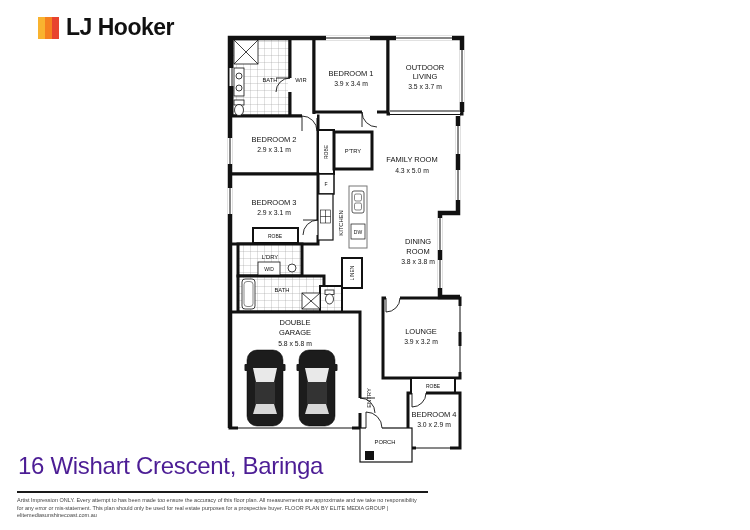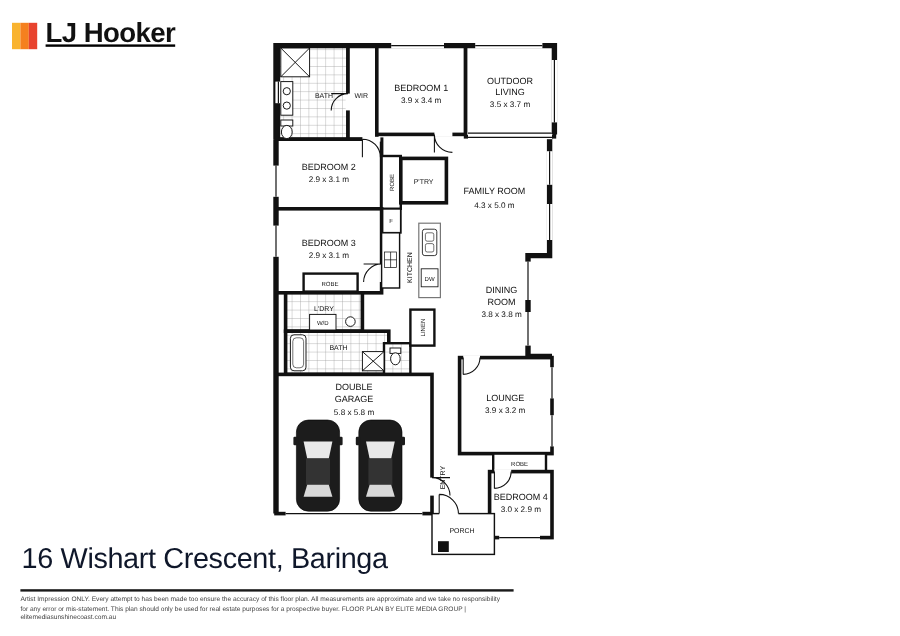--- a/index.html
+++ b/index.html
@@ -1,22 +1,22 @@
 <!DOCTYPE html>
 <html><head>
 <meta charset="utf-8">
 <style>
   html,body{margin:0;padding:0;background:#fff;}
   body{width:750px;height:530px;position:relative;font-family:"Liberation Sans",sans-serif;overflow:hidden;}
-  .logo{position:absolute;left:10px;top:14px;display:flex;align-items:flex-end;gap:7px;text-decoration:underline;}
+  .logo{position:absolute;left:38px;top:14px;display:flex;align-items:center;gap:7px;}
   .logo-bars{display:flex;}
   .logo-bars i{display:block;width:7px;height:22px;}
   .logo-text{font-size:23px;font-weight:700;color:#111;letter-spacing:-0.5px;}
   .plan-svg{position:absolute;left:222px;top:20px;width:245px;height:450px;}
-  .address{position:absolute;left:18px;top:452px;font-size:24px;color:#0f172a;font-weight:400;letter-spacing:-0.3px;}
+  .address{position:absolute;left:18px;top:452px;font-size:24px;color:#4c1d95;font-weight:400;letter-spacing:-0.3px;}
   .rule{position:absolute;left:17px;top:491px;width:411px;height:2px;background:#1a1a1a;}
   .disclaimer{position:absolute;left:17px;top:497px;font-size:5.5px;line-height:7.5px;color:#444;width:420px;}
   svg text{font-family:"Liberation Sans",sans-serif;fill:#111;}
   .rm{font-size:7.5px;}
   .dm{font-size:6.8px;}
   .sm{font-size:5.8px;}
   .xs{font-size:5px;}
   .anchor{text-anchor:middle;}
 </style>
 </head>

